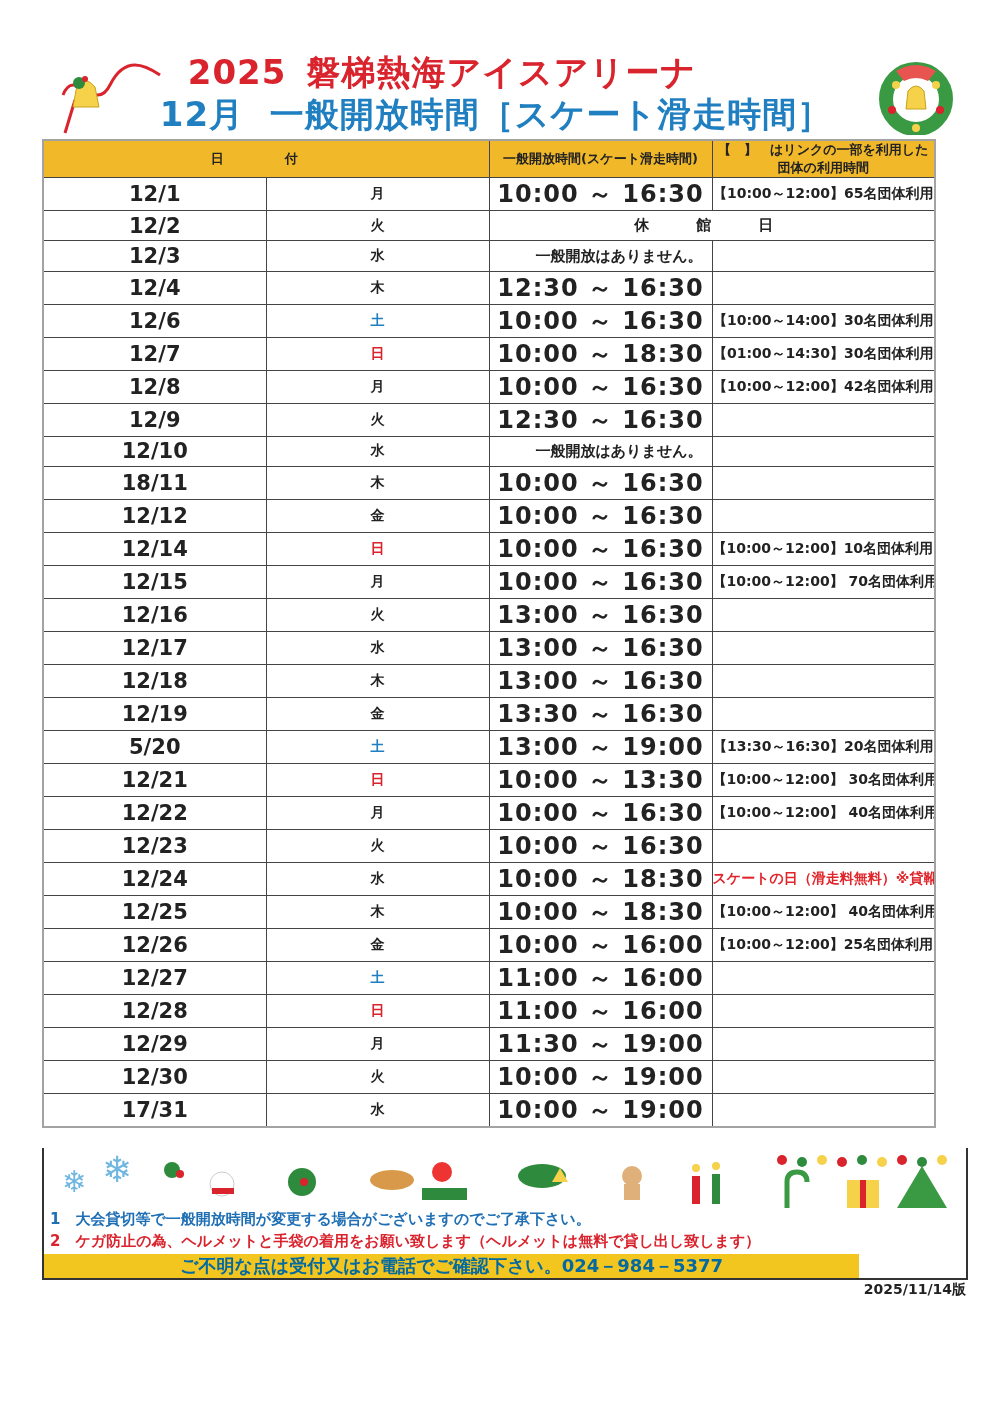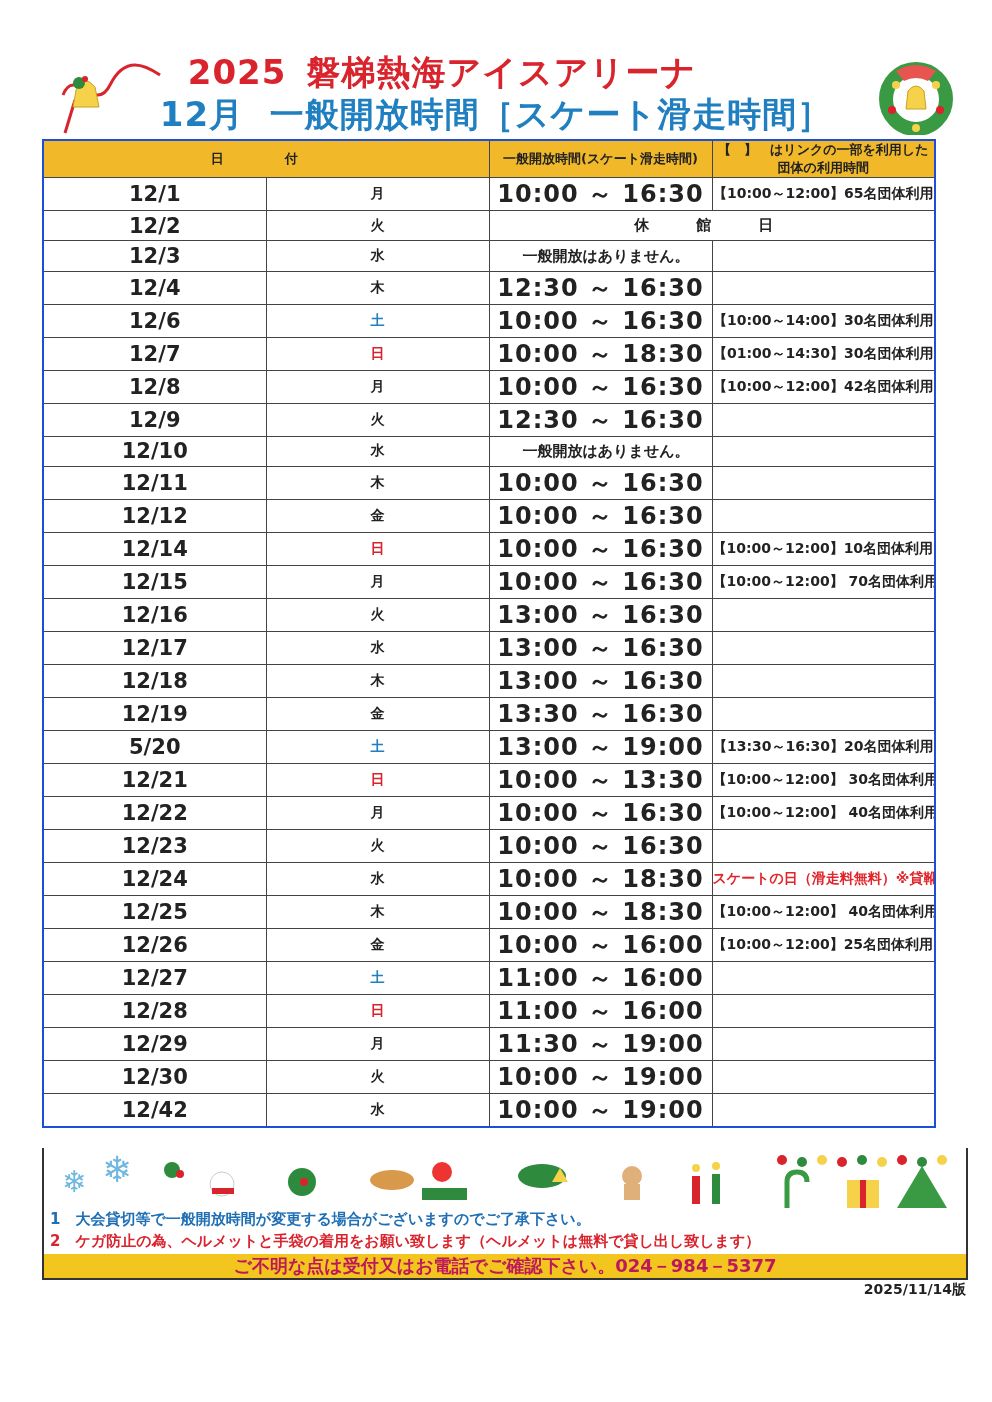--- a/index.html
+++ b/index.html
@@ -7,41 +7,41 @@
          font-family:"DejaVu Sans", "Liberation Sans", sans-serif; color:#222; }
   .title1 { position:absolute; left:0; width:884px; top:52px; text-align:center;
             font-size:34px; font-weight:bold; color:#d9232d; letter-spacing:1px; line-height:40px; }
   .title1 span.gap { display:inline-block; width:20px; }
   .title2 { position:absolute; left:0; width:992px; top:92px; text-align:center;
             font-size:34px; font-weight:bold; color:#1f7fc0; letter-spacing:1px; line-height:44px; }
   .deco-left { position:absolute; left:55px; top:55px; width:110px; height:80px; }
   .deco-right { position:absolute; left:872px; top:55px; width:88px; height:80px; }
 
   .sched { position:absolute; left:42px; top:139px; width:894px; border-collapse:collapse;
-           border:2px solid #1d4ed8; table-layout:fixed; }
+           border:2px solid #a3a3a3; table-layout:fixed; }
   .sched td, .sched th { border:1.5px solid #444; padding:0; height:29.4px; }
   .sched th { background:#f1b92a; height:31px; font-weight:bold; font-size:13px; color:#222; }
   .c-date { width:101px; font-size:21px; font-weight:bold; text-align:center; color:#222; }
   .c-wd { width:36px; font-size:14px; font-weight:bold; text-align:center; }
   .c-time { width:256px; font-size:24px; font-weight:bold; text-align:center; letter-spacing:1px; }
-  .c-time.nogen { font-size:15px; letter-spacing:0; text-align:left; padding-left:33px; }
+  .c-time.nogen { font-size:15px; letter-spacing:0; text-align:left; padding-left:46px; }
   .c-note { font-size:14px; font-weight:bold; text-align:center; padding-left:2px; white-space:nowrap; overflow:hidden; }
   .c-note.red { color:#e0252b; }
   .closed { text-align:center; font-size:15px; font-weight:bold; letter-spacing:16px; }
   .wd-sat { color:#1f7fc0; }
   .wd-sun { color:#d9232d; }
   .hdr-date { letter-spacing:24px; }
 
   .footer { position:absolute; left:42px; top:1148px; width:922px; height:130px;
             border:2px solid #333; border-top:none; }
   .deco-strip { position:absolute; left:8px; top:4px; width:910px; height:56px; }
   .note1 { position:absolute; left:6px; top:62px; font-size:15px; font-weight:bold; color:#1f6fb5; }
   .note2 { position:absolute; left:6px; top:84px; font-size:15px; font-weight:bold; color:#d9232d; }
-  .contact { position:absolute; left:0; top:106px; width:922px; height:24px; background:#f3c51f;
-             text-align:center; font-size:18px; font-weight:bold; color:#be185d; line-height:24px; }
+  .contact { position:absolute; left:0; top:106px; width:815px; height:24px; background:#f3c51f;
+             text-align:center; font-size:18px; font-weight:bold; color:#0369a1; line-height:24px; }
   .version { position:absolute; right:26px; top:1281px; font-size:14px; font-weight:bold; color:#222; }
 </style>
 </head>
 <body>
 
 <svg class="deco-left" viewBox="0 0 110 80">
   <path d="M8 40 C 20 10, 40 60, 55 30 S 90 10, 105 20" stroke="#d9232d" stroke-width="3" fill="none"></path>
   <path d="M20 45 L 10 78" stroke="#d9232d" stroke-width="3" fill="none"></path>
   <path d="M22 30 Q 30 20 40 32 L 44 52 L 18 52 Z" fill="#f5d24a" stroke="#c9a21c"></path>
   <circle cx="24" cy="28" r="6" fill="#2e8b3e"></circle>
@@ -120,21 +120,21 @@
         <td class="c-time">12:30 ～ 16:30</td>
         <td class="c-note"></td>
       </tr>
       <tr>
         <td class="c-date">12/10</td>
         <td class="c-wd ">水</td>
         <td class="c-time nogen">一般開放はありません。</td>
         <td class="c-note"></td>
       </tr>
       <tr>
-        <td class="c-date">12/11</td>
+        <td class="c-date">18/11</td>
         <td class="c-wd ">木</td>
         <td class="c-time">10:00 ～ 16:30</td>
         <td class="c-note"></td>
       </tr>
       <tr>
         <td class="c-date">12/12</td>
         <td class="c-wd ">金</td>
         <td class="c-time">10:00 ～ 16:30</td>
         <td class="c-note"></td>
       </tr>
@@ -234,21 +234,21 @@
         <td class="c-time">11:30 ～ 19:00</td>
         <td class="c-note"></td>
       </tr>
       <tr>
         <td class="c-date">12/30</td>
         <td class="c-wd ">火</td>
         <td class="c-time">10:00 ～ 19:00</td>
         <td class="c-note"></td>
       </tr>
       <tr>
-        <td class="c-date">12/42</td>
+        <td class="c-date">17/31</td>
         <td class="c-wd ">水</td>
         <td class="c-time">10:00 ～ 19:00</td>
         <td class="c-note"></td>
       </tr>
     </tbody>
 </table>
 
 <div class="footer">
   <svg class="deco-strip" viewBox="0 0 910 56">
     <g>

